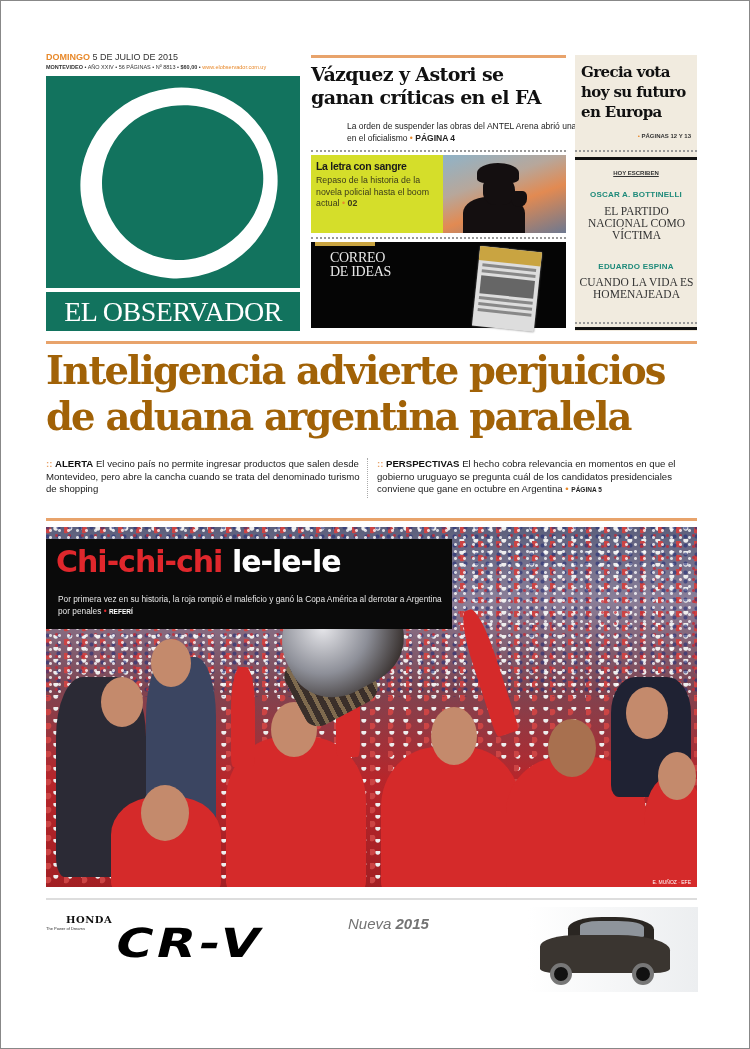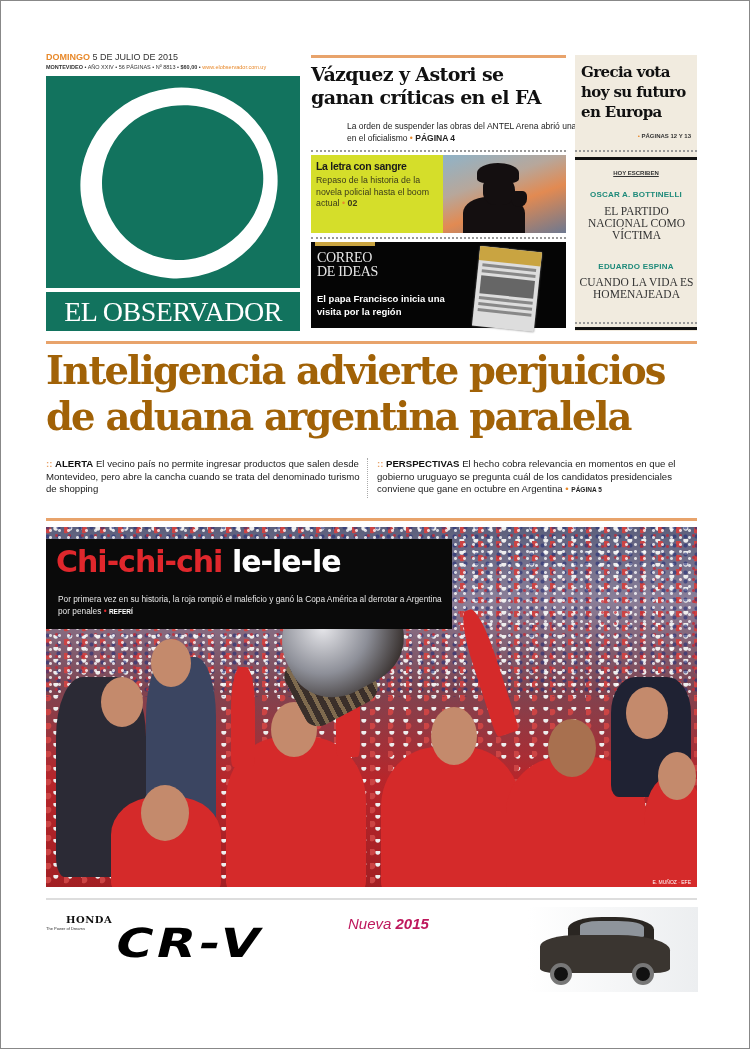--- a/index.html
+++ b/index.html
@@ -34,21 +34,21 @@
   .letra h3 { font-family: "Liberation Sans", sans-serif; font-weight: bold; font-size: 10.5px; color: #1b1b1b; letter-spacing: -0.3px; }
   .letra p { margin-top: 3px; font-family: "Liberation Sans", sans-serif; font-size: 8.8px; line-height: 11.5px; color: #3b3b1a; }
   .letra-img { position: absolute; left: 443px; top: 155px; width: 123px; height: 78px; background: linear-gradient(160deg, #8fb3c8 0%, #b7a79b 35%, #e28a52 60%, #6d7890 100%); overflow: hidden; }
   .sil-head { position: absolute; left: 34px; top: 8px; width: 42px; height: 20px; background: #140f10; border-radius: 50% 50% 20% 20%; }
   .sil-face { position: absolute; left: 40px; top: 20px; width: 32px; height: 30px; background: #140f10; border-radius: 40% 50% 40% 40%; }
   .sil-body { position: absolute; left: 20px; top: 42px; width: 62px; height: 40px; background: #140f10; border-radius: 40% 40% 0 0; }
   .sil-pipe { position: absolute; left: 68px; top: 36px; width: 16px; height: 16px; background: #140f10; border-radius: 30% 30% 50% 50%; }
 
   .correo { position: absolute; left: 311px; top: 242px; width: 255px; height: 86px; background: #050505; }
   .correo-tab { position: absolute; left: 4px; top: 0; width: 60px; height: 4px; background: #c9a441; }
-  .correo-title { position: absolute; left: 6px; top: 9px; font-family: "Liberation Serif", serif; font-size: 14px; line-height: 14px; color: #e7e7e7; letter-spacing: -0.3px; }
+  .correo-title { position: absolute; left: 19px; top: 9px; font-family: "Liberation Serif", serif; font-size: 14px; line-height: 14px; color: #e7e7e7; letter-spacing: -0.3px; }
   .correo-text { position: absolute; left: 6px; top: 50px; width: 150px; font-family: "Liberation Sans", sans-serif; font-weight: bold; font-size: 9.5px; line-height: 13px; color: #fff; }
   .correo-paper { position: absolute; left: 165px; top: 7px; width: 62px; height: 80px; background: #ddd; transform: rotate(6deg); box-shadow: 0 0 2px #777; }
   .correo-paper .hd { height: 14px; background: #c9a441; }
   .correo-paper .ln { height: 3px; margin: 3px 4px; background: #888; }
   .correo-paper .ph { height: 18px; margin: 3px 4px; background: #666; }
 
   
   .side { position: absolute; left: 575px; top: 55px; width: 122px; height: 276px; background: #f1ebdf; }
   .grecia { position: absolute; left: 581px; top: 62px; width: 112px; font-family: "DejaVu Serif", serif; font-weight: bold; font-size: 15px; line-height: 20px; letter-spacing: -0.6px; color: #111; }
   .grecia-ref { position: absolute; left: 575px; top: 133px; width: 116px; text-align: right; font-family: "Liberation Sans", sans-serif; font-weight: bold; font-size: 6px; color: #333; }
@@ -91,21 +91,21 @@
   .overlay-deck { position: absolute; left: 12px; top: 55px; width: 390px; font-family: "Liberation Sans", sans-serif; font-size: 8.3px; line-height: 11.5px; color: #e8e8e8; }
   .overlay-deck .ref { color: #e0272c; }
   .overlay-deck .refw { font-weight: bold; color: #fff; font-size: 6.5px; }
   .credit { position: absolute; right: 6px; bottom: 2px; font-family: "Liberation Sans", sans-serif; font-size: 5px; color: #fff; }
 
   
   .adrule { position: absolute; left: 46px; top: 898px; width: 651px; height: 2px; background: #ddd; }
   .honda { position: absolute; left: 46px; top: 914px; font-family: "DejaVu Serif", serif; font-weight: bold; font-size: 10px; color: #111; letter-spacing: 0.5px; margin-left: 20px; }
   .honda-tag { position: absolute; left: 46px; top: 926px; font-family: "Liberation Sans", sans-serif; font-size: 4px; color: #333; }
   .crv { position: absolute; left: 122px; top: 920px; font-family: "DejaVu Sans", sans-serif; font-weight: bold; font-size: 50px; letter-spacing: 4px; color: #000; transform: skewX(-14deg) scaleY(0.8); transform-origin: left top; }
-  .nueva { position: absolute; left: 348px; top: 915px; font-family: "Liberation Sans", sans-serif; font-style: italic; font-size: 15px; color: #be185d; }
+  .nueva { position: absolute; left: 348px; top: 915px; font-family: "Liberation Sans", sans-serif; font-style: italic; font-size: 15px; color: #737373; }
   .nueva b { font-weight: bold; }
   .car { position: absolute; left: 528px; top: 907px; width: 170px; height: 85px; background: linear-gradient(90deg, #fff, #eceef0); overflow: hidden; }
   .car-body { position: absolute; left: 12px; top: 28px; width: 130px; height: 38px; background: #3a3530; border-radius: 30% 40% 12% 12%; }
   .car-top { position: absolute; left: 40px; top: 10px; width: 86px; height: 28px; background: #2a2622; border-radius: 40% 45% 5% 5%; }
   .car-win { position: absolute; left: 52px; top: 14px; width: 64px; height: 16px; background: #8e949b; border-radius: 30% 40% 5% 5%; }
   .wheel { position: absolute; top: 56px; width: 22px; height: 22px; border-radius: 50%; background: #111; border: 4px solid #777; }
 </style>
 </head>
 <body>
 
@@ -157,21 +157,20 @@
   <div class="sil-pipe"></div>
 </div>
 <div class="dotrule" style="left:311px; top:237px; width:255px;"></div>
 
 <div class="correo">
   <div class="correo-tab"></div>
   <div class="correo-title">
     <div>CORREO</div>
     <div>DE IDEAS</div>
   </div>
-  <div class="correo-text">El papa Francisco inicia una visita por la región</div>
   <div class="correo-paper">
     <div class="hd"></div>
     <div class="ln"></div>
       <div class="ln"></div>
     <div class="ph"></div>
     <div class="ln"></div>
       <div class="ln"></div>
       <div class="ln"></div>
   </div>
 </div>

